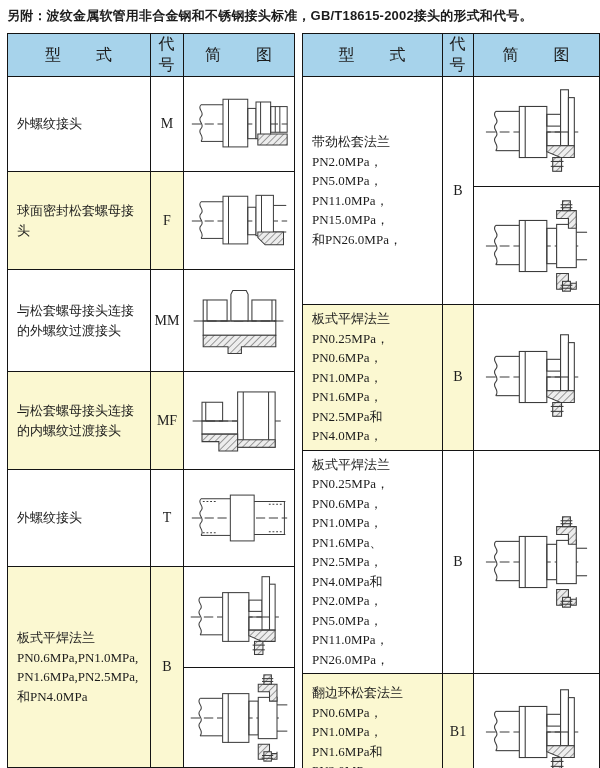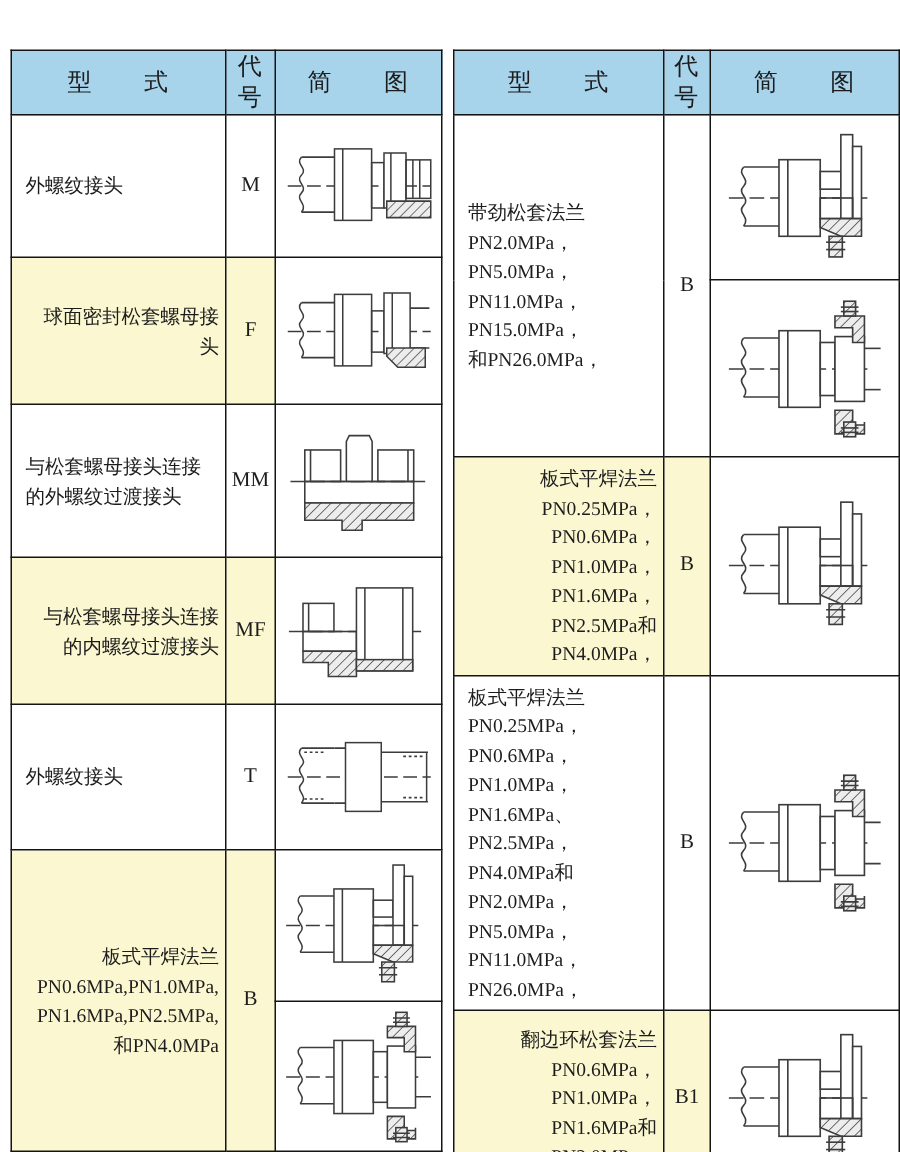--- a/index.html
+++ b/index.html
@@ -12,21 +12,21 @@
   #tbl-left{left:7px;width:287px;}
   #tbl-right{left:302px;width:297px;}
   table,td,th{border:1.5px solid #141414;}
   th{background:#a7d3eb;font-size:16px;font-weight:400;letter-spacing:1px;
      height:34px;padding:0;}
   td{padding:0;vertical-align:middle;}
   td.type{font-family:"Liberation Serif",serif;font-size:13px;line-height:1.5;
           padding:4px 4px 4px 9px;white-space:pre-line;}
   td.code{font-family:"Liberation Serif",serif;font-size:14px;text-align:center;}
   td.diag-cell{background:#fff;text-align:center;}
-  .y{background:#fbf8d1;text-align:right;}
+  .y{background:#fbf8d1;}
   svg.diag{display:block;margin:2px auto;}
   .sr{position:absolute;width:0;height:0;overflow:hidden;}
 </style>
 </head>
 <body>
 
 <svg class="sr" aria-hidden="true">
 <defs>
   <pattern id="hx" width="5" height="5" patternUnits="userSpaceOnUse" patternTransform="rotate(45)">
     <rect width="5" height="5" fill="#ededed"></rect>
@@ -135,20 +135,21 @@
     <line x1="80" y1="88" x2="92" y2="88"></line>
         <line x1="80" y1="91" x2="92" y2="91"></line>
     <line x1="96" y1="34" x2="107" y2="34"></line>
         <line x1="96" y1="62" x2="107" y2="62"></line>
   </g>
 </defs>
 </svg>
 
 <div id="page">
 
+  <div id="note">另附：波纹金属软管用非合金钢和不锈钢接头标准，GB/T18615-2002接头的形式和代号。</div>
 
   <table id="tbl-left">
     <colgroup>
         <col style="width:143px">
         <col style="width:33px">
         <col style="width:111px">
       </colgroup>
     <tbody>
         <tr>
       <th>型　　式</th>

